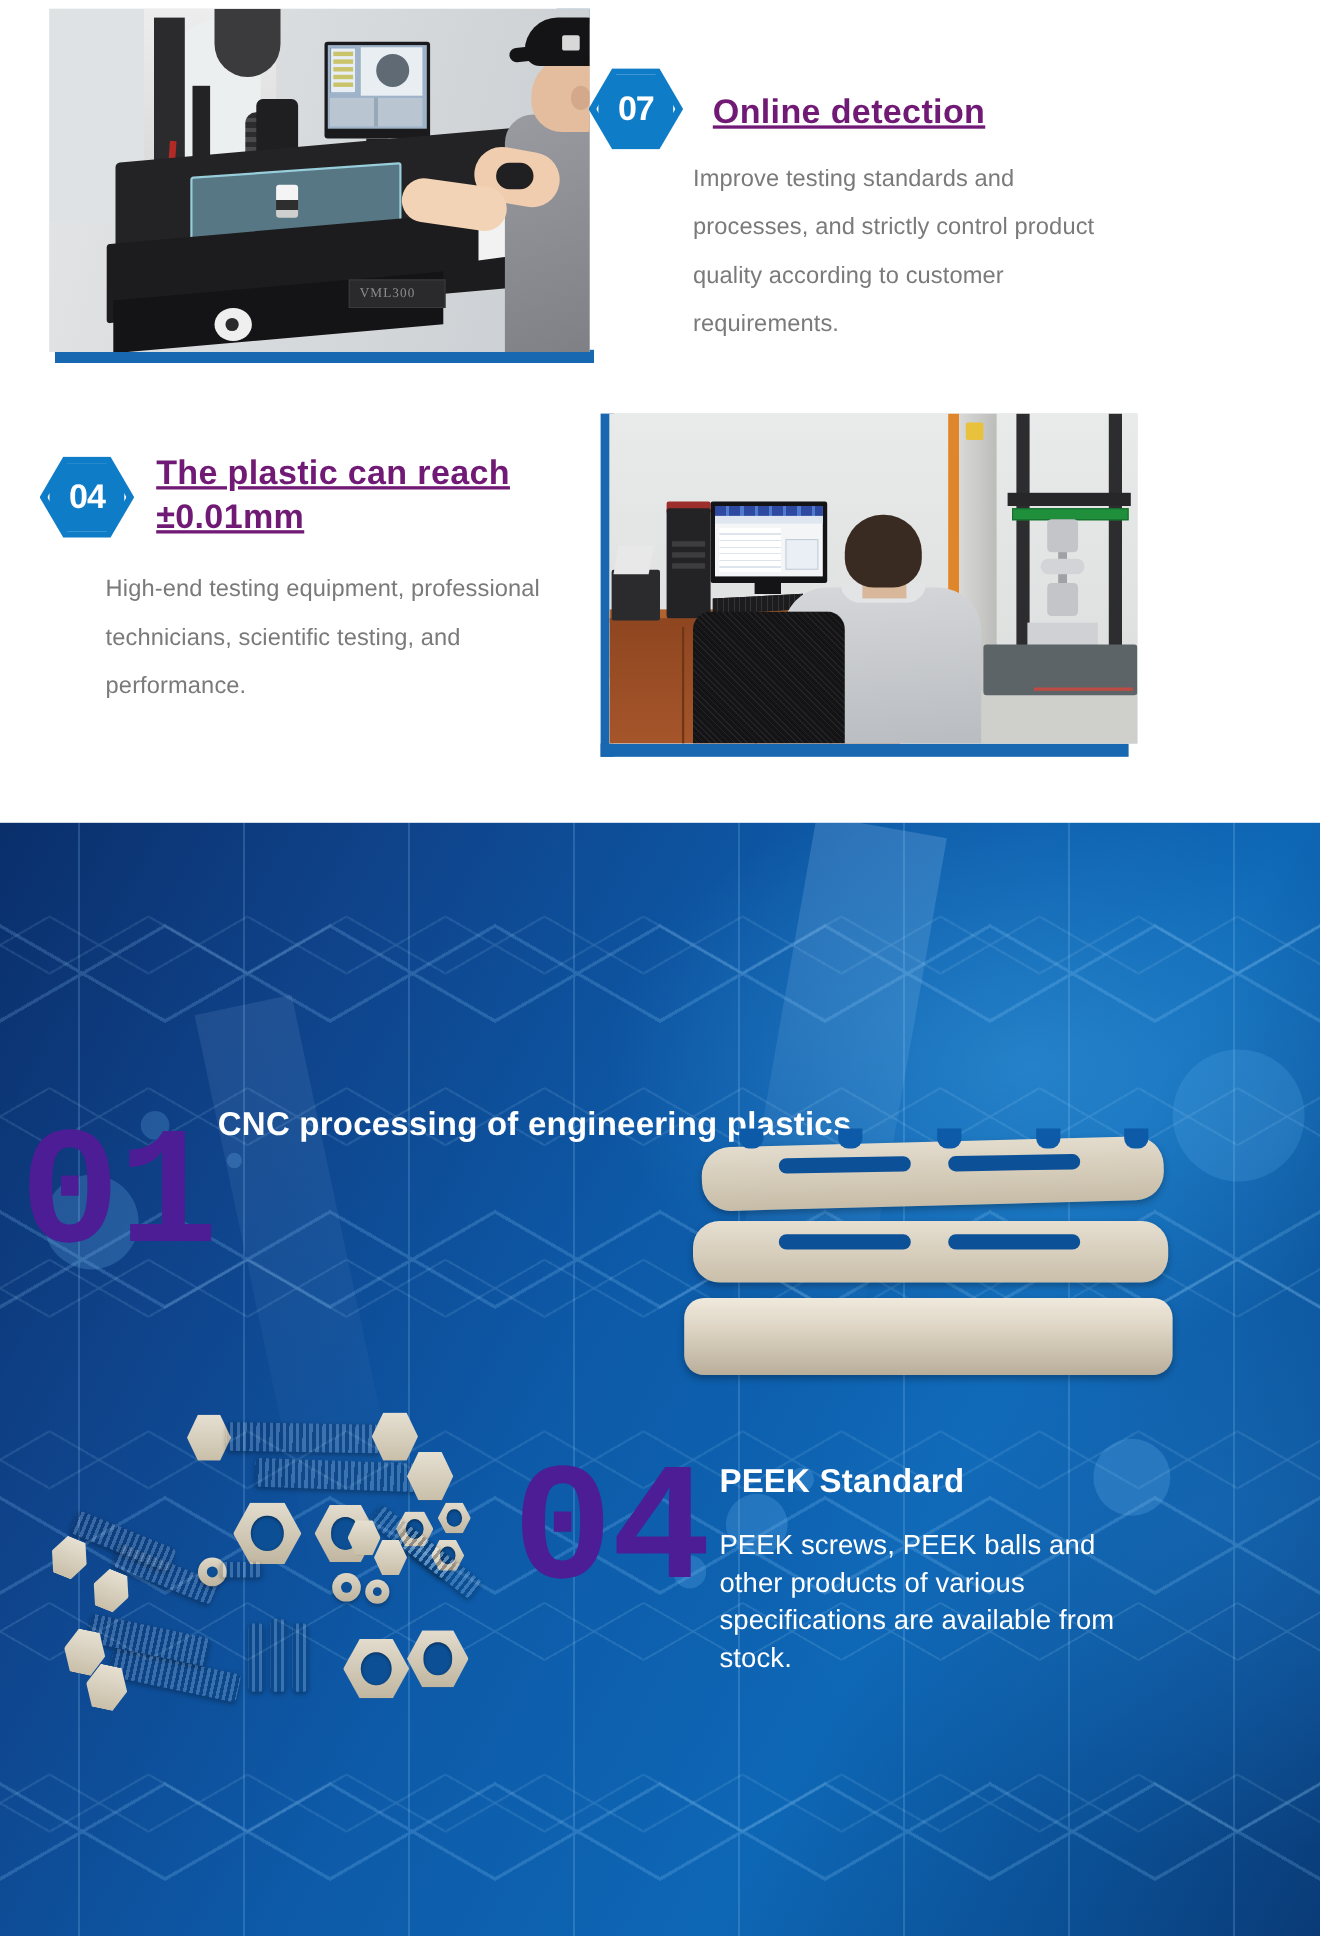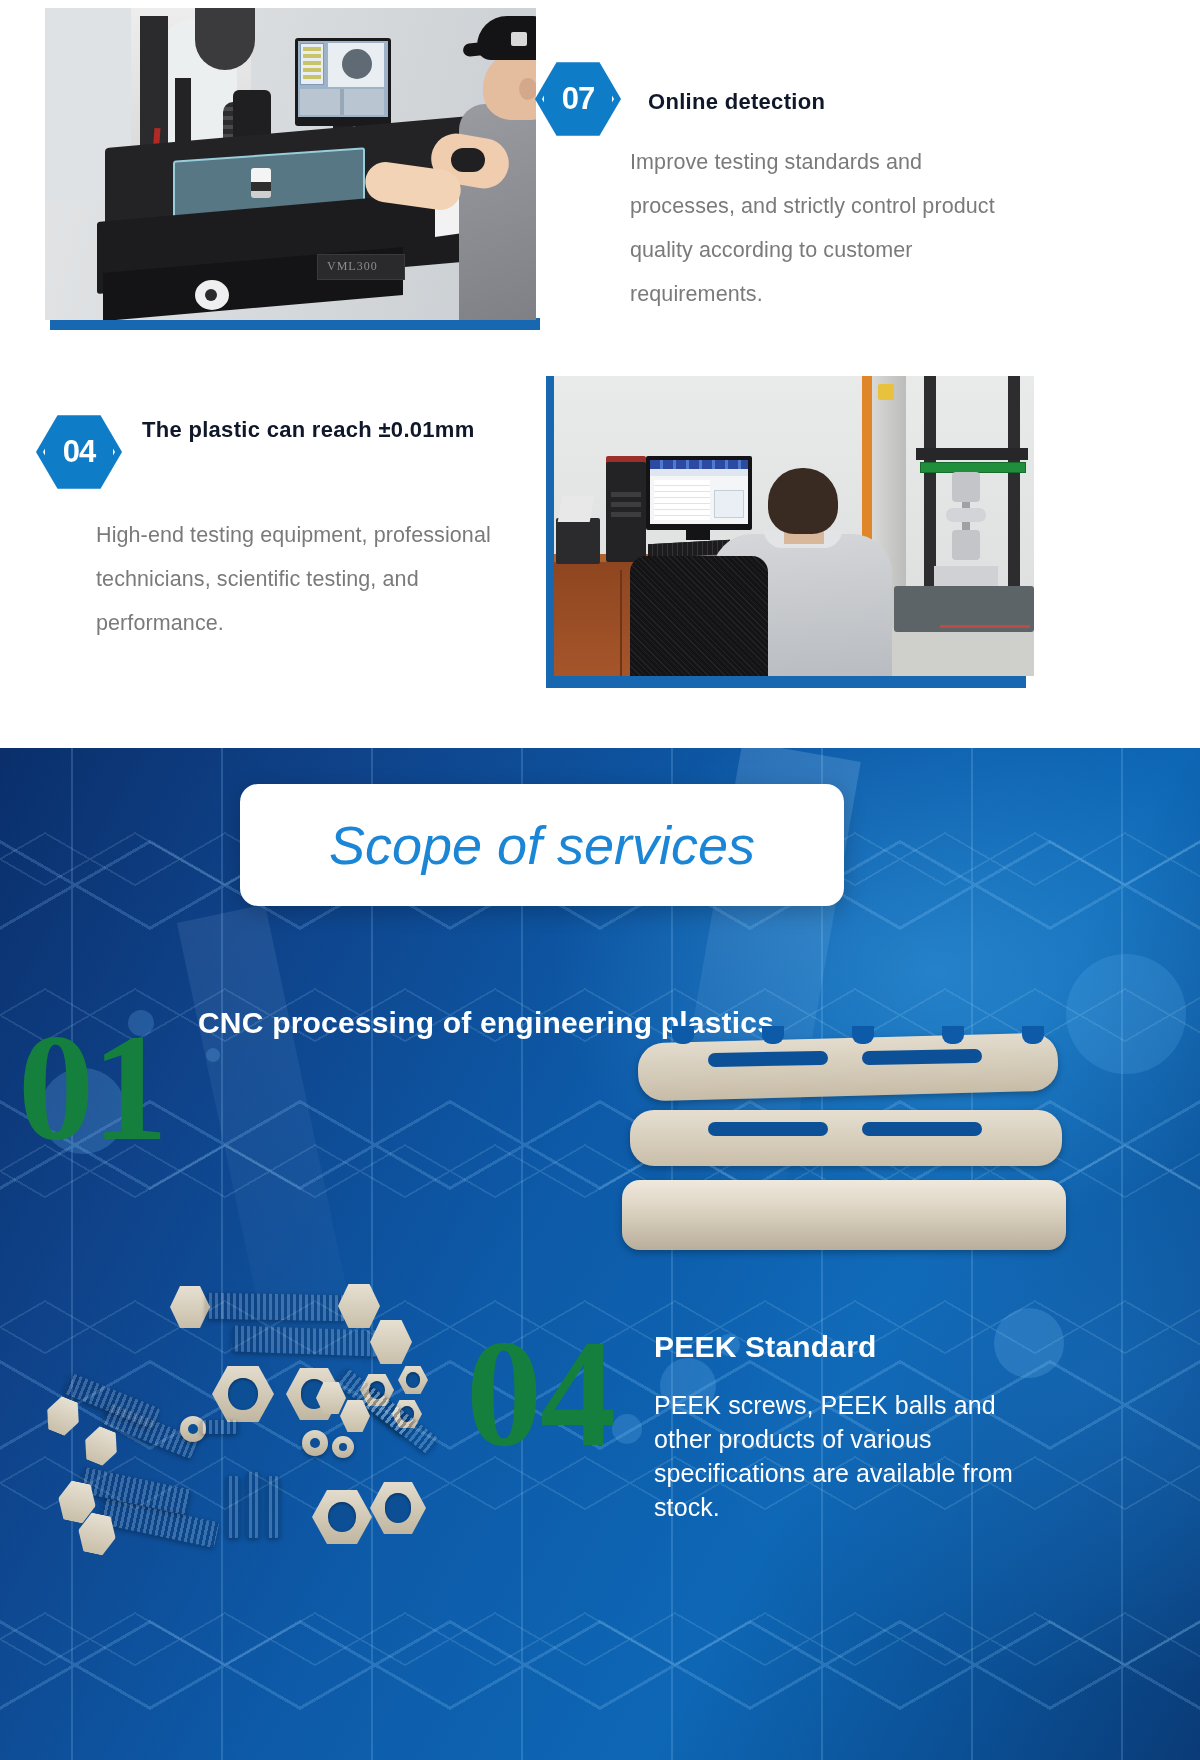--- a/index.html
+++ b/index.html
@@ -164,22 +164,22 @@
     border:2px solid #ffffff;
     clip-path: polygon(25% 3%, 75% 3%, 100% 50%, 75% 97%, 25% 97%, 0% 50%);
     background:transparent;
     box-shadow: inset 0 0 0 2px #0f7cc8;
   }
   .hexbadge .hexnum{
     position:relative; z-index:3; color:#fff; font-size:31px; font-weight:bold;
     font-family:"Liberation Sans", sans-serif; letter-spacing:-1px;
   }
   .block-title{
-    position:absolute; color:#0f172a; font-size:22px; font-weight:bold;
-    line-height:40px; letter-spacing:.3px;
+    position:absolute; color:#701a75; font-size:31px; font-weight:bold;
+    line-height:40px; letter-spacing:.3px;text-decoration:underline;
   }
   .block-body{
     position:absolute; color:#7a7a7a; font-size:21.5px; line-height:44px;
     letter-spacing:.1px;
   }
 
   
   #badge03 { left:535px; top:60px; }
   #title03 { left:648px; top:82px; width:420px; }
   #body03  { left:630px; top:140px; width:400px; }
@@ -223,22 +223,22 @@
     background:#ffffff; border-radius:18px;
     box-shadow:0 6px 22px rgba(0,0,0,.22);
     display:flex; align-items:center; justify-content:center;
   }
   .title-card .stitle{
     color:#1b86d6; font-size:54px; font-style:italic; font-weight:normal;
     font-family:"Liberation Sans", sans-serif; letter-spacing:0px;
   }
 
   .bignum{
-    position:absolute; color:#15803d; font-weight:bold;
-    font-family:Liberation Serif, serif; line-height:1;
+    position:absolute; color:#4c1d95; font-weight:bold;
+    font-family:Liberation Mono, monospace; line-height:1;
   }
   #num01{ left:18px; top:1012px; font-size:152px; letter-spacing:-2px; }
   #num02{ left:466px; top:1318px; font-size:152px; letter-spacing:-2px; }
 
   .svc-title{
     position:absolute; color:#ffffff; font-size:30px; font-weight:bold;
     letter-spacing:.2px;
   }
   .svc-body{
     position:absolute; color:#ffffff; font-size:25px; line-height:34px;
@@ -453,23 +453,20 @@
       <b style="left:660px; top:610px; width:56px;  height:56px;"></b>
       <b style="left:718px; top:586px; width:22px;  height:22px;"></b>
       <b style="left:612px; top:666px; width:30px;  height:30px;"></b>
       <b style="left:1066px;top:206px; width:120px; height:120px; background:rgba(120,200,255,.16);"></b>
       <b style="left:994px; top:560px; width:70px;  height:70px;"></b>
     </div>
     <div class="beam" style="left:700px; top:0; width:120px; height:480px; transform:rotate(10deg);"></div>
     <div class="beam" style="left:230px; top:160px; width:90px; height:520px; transform:rotate(-12deg); opacity:.55;"></div>
   </div>
 
-  <div class="title-card">
-    <span class="stitle">Scope of services</span>
-  </div>
 
   <div class="bignum" id="num01">01</div>
   <div class="svc-title" id="t01">CNC processing of engineering plastics</div>
 
   <div class="peek-part">
     <div class="plate p3"></div>
     <div class="plate p2"></div>
     <div class="slot s3"></div>
     <div class="slot s4"></div>
     <div class="plate p1"></div>

